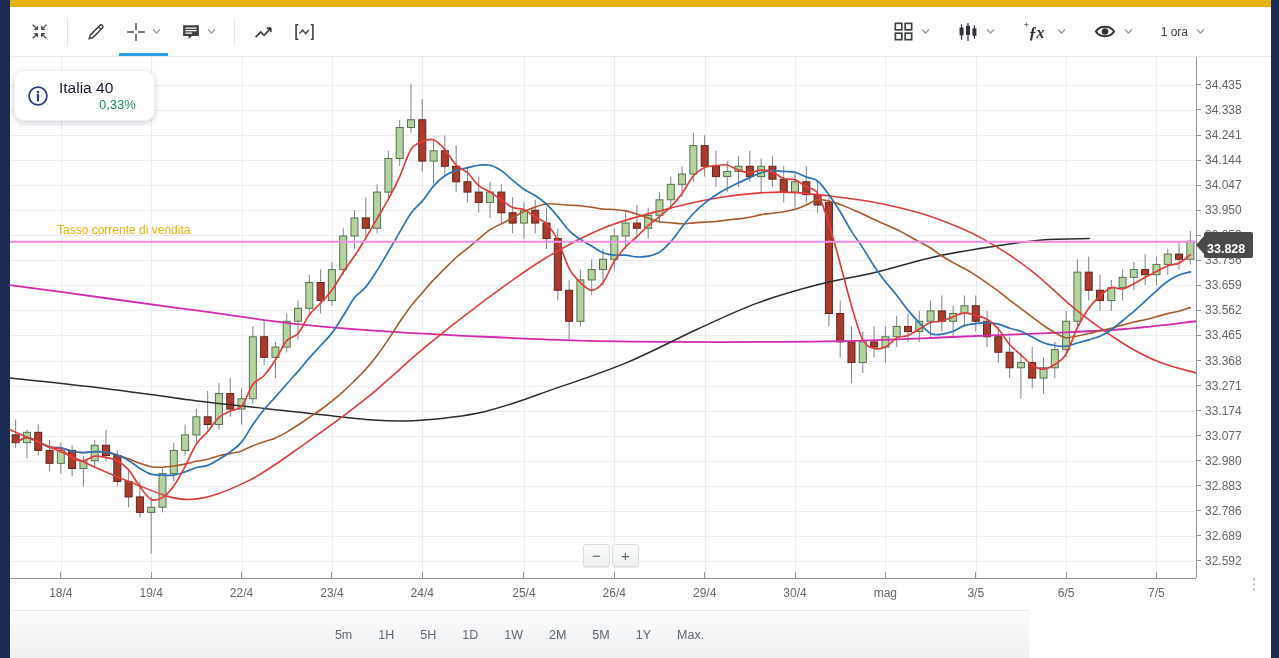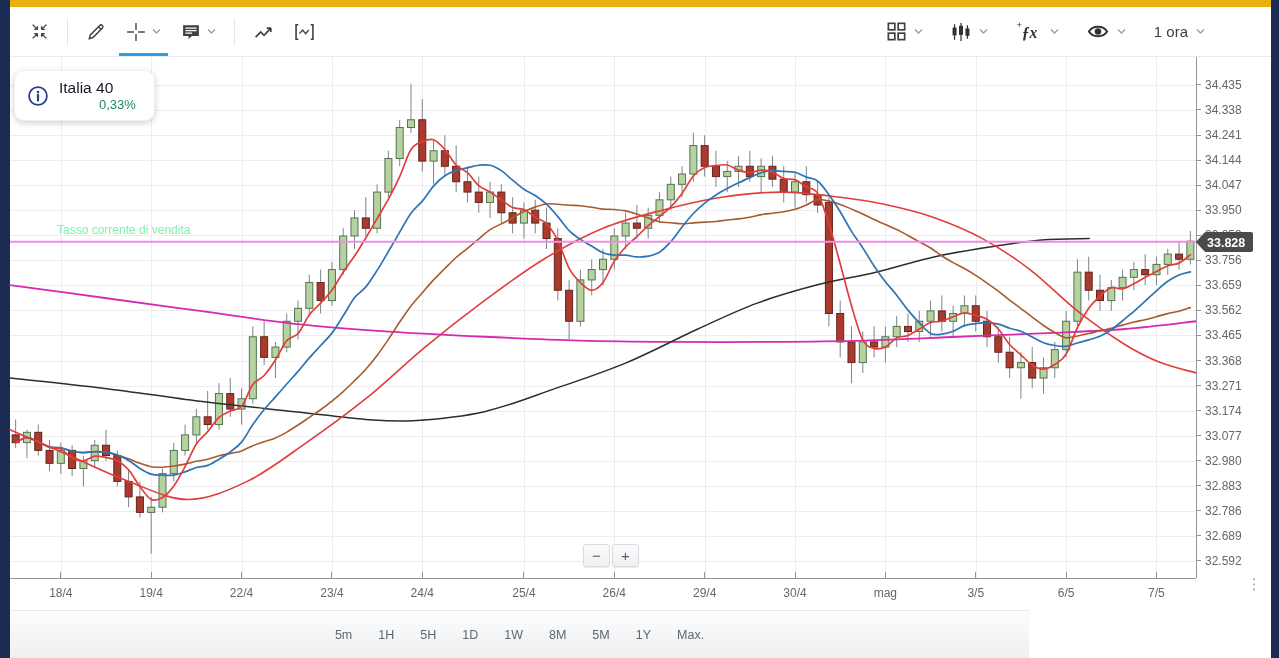--- a/index.html
+++ b/index.html
@@ -11,41 +11,41 @@
   
   #toolbar { position:absolute; left:10px; top:7px; width:1261px; height:50px; background:#fff;
              border-bottom:1px solid #e8eaec; display:flex; align-items:center;
              justify-content:space-between; padding:0 66px 0 10px; z-index:30; }
   .tb-group { display:flex; align-items:center; height:100%; }
   .tool { position:relative; display:flex; align-items:center; justify-content:center; gap:6px;
           height:100%; padding:0 10px; background:none; border:none; cursor:pointer; }
   .tool.active::after { content:""; position:absolute; left:3px; right:3px; bottom:0; height:3px; background:#29a0e8; }
   .tb-sep { width:1px; height:28px; background:#e4e6e8; margin:0 8px; }
   .ctrl { display:flex; align-items:center; gap:8px; margin-left:28px; background:none; border:none; cursor:pointer; }
-  .interval-label { font-size:15px; color:#3c4043;text-align:center; }
+  .interval-label { font-size:12px; color:#3c4043;text-align:center; }
   svg.icon { display:block; }
   .fx-text { font-style:italic; font-weight:bold; font-family:"Liberation Serif", serif; }
 
   
   #chart { position:absolute; left:0; top:0; z-index:5; }
 
   
   #info-pill { position:absolute; left:14px; top:70px; z-index:20; display:flex; align-items:center; gap:10px;
                background:#fff; border:1px solid #f0f0f2; border-radius:10px; padding:7px 18px 7px 12px;
                box-shadow:0 2px 6px rgba(30,40,70,.22); }
   #info-pill .name { font-size:15.5px; font-weight:normal; color:#17172c; line-height:19px; }
   #info-pill .change { font-size:13px; color:#1e8a68; line-height:16px;margin-left:40px; }
 
   
-  #sell-rate-label { position:absolute; left:57px; top:223px; font-size:12px; color:#86efac; z-index:10; }
+  #sell-rate-label { position:absolute; left:57px; top:223px; font-size:12px; color:#eab308; z-index:10; }
   #price-badge { position:absolute; left:1196px; top:233px; display:flex; align-items:center; z-index:12; }
   #price-badge .arrow { width:0; height:0; border-top:9px solid transparent; border-bottom:9px solid transparent;
                         border-right:8px solid #4a4a4a; }
   #price-badge .val { background:#4a4a4a; color:#fff; font-size:12.5px; font-weight:bold;
-                      padding:4px 8px 2px 3px; border-radius:2px; line-height:14px; }
+                      padding:10px 8px 2px 3px; border-radius:2px; line-height:14px; }
 
   
   #zoom-controls { position:absolute; left:583px; top:544px; display:flex; gap:2px; z-index:15; }
   #zoom-controls button { width:27px; height:23px; background:linear-gradient(#fbfbfc,#eef0f1);
                           border:1px solid #d9dcdf; border-radius:3px; color:#5a5f64; font-size:15px;
                           line-height:1; cursor:pointer; box-shadow:0 1px 1px rgba(0,0,0,.08); }
 
   #axis-menu { position:absolute; left:1245px; top:575px; width:18px; text-align:center; font-size:15px;
                color:#9aa0a6; z-index:15; cursor:pointer; letter-spacing:0; }
 
@@ -518,18 +518,18 @@
   </div>
 
   <div id="axis-menu">⋮</div>
 
   <div id="tf-bar">
     <button class="tf">5m</button>
     <button class="tf">1H</button>
     <button class="tf">5H</button>
     <button class="tf">1D</button>
     <button class="tf">1W</button>
-    <button class="tf">8M</button>
+    <button class="tf">2M</button>
     <button class="tf">5M</button>
     <button class="tf">1Y</button>
     <button class="tf">Max.</button>
   </div>
 </div>
 
 </body></html>

